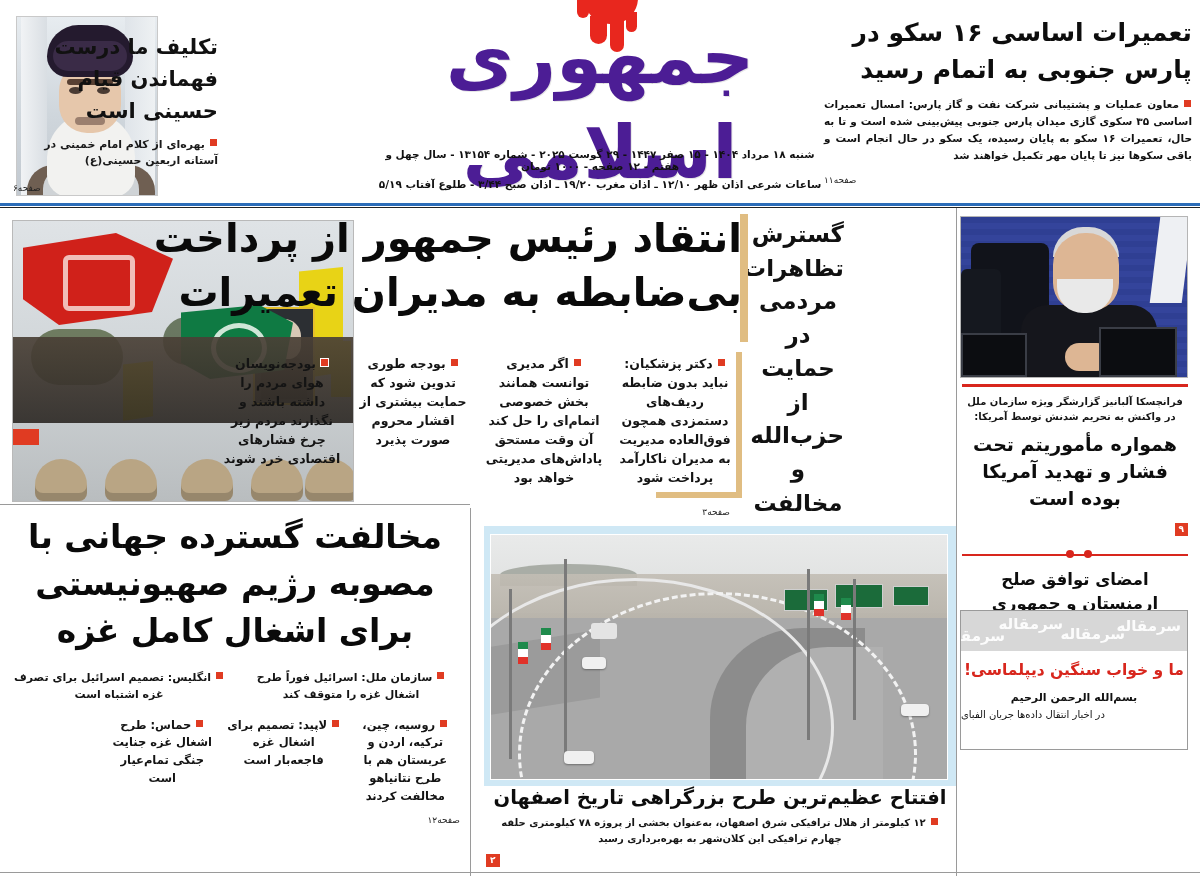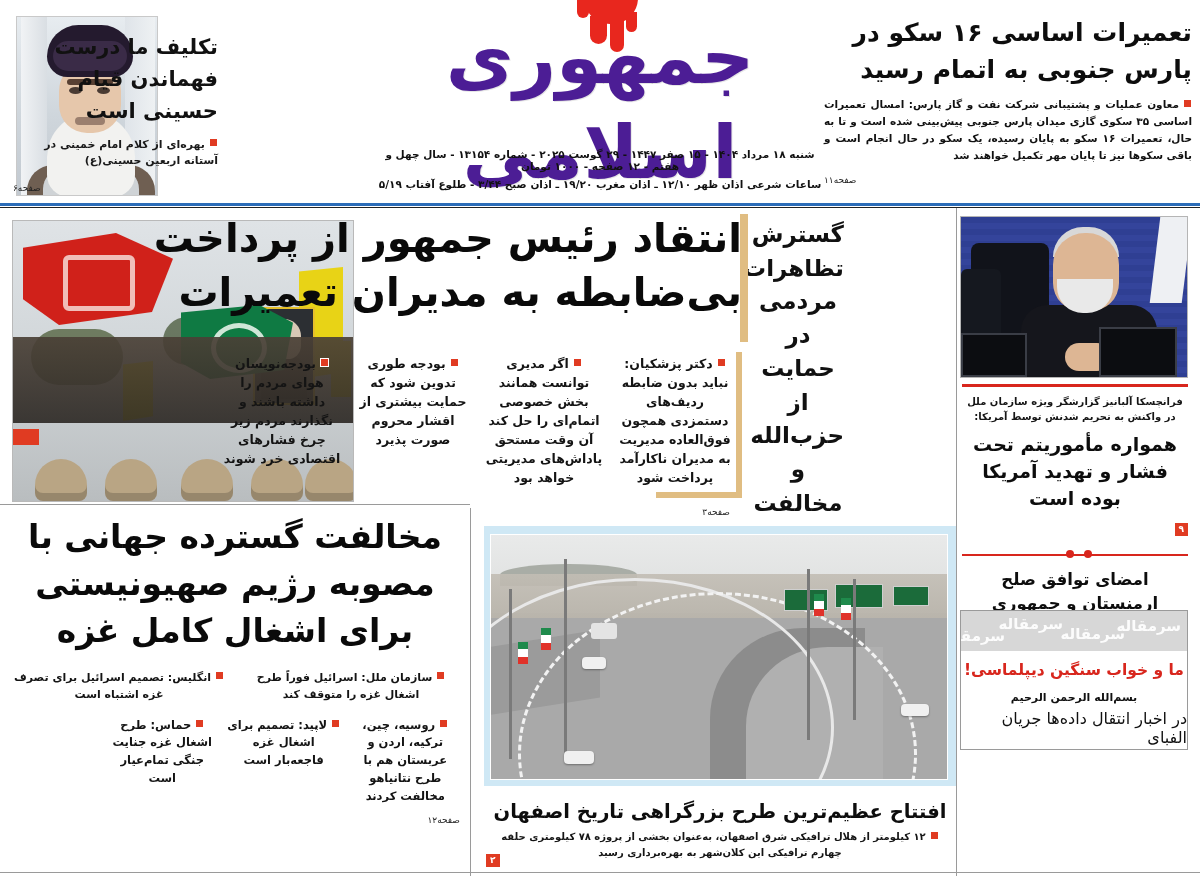--- a/index.html
+++ b/index.html
@@ -148,21 +148,21 @@
   .dot-sep .d1,.dot-sep .d2{position:absolute;top:4px;width:8px;height:8px;border-radius:50%;background:#d8261d;}
   .dot-sep .d1{left:46%;} .dot-sep .d2{left:54%;}
   .rc-h2{font-size:16.5px;font-weight:bold;line-height:1.48;color:#0d0d0d;letter-spacing:-.3px;}
 
   
   .edit{position:absolute;right:12px;top:402px;width:226px;height:138px;border:1px solid #9a9a9a;background:#fff;overflow:hidden;}
   .edit-top{height:40px;background:#d7d7d7;position:relative;overflow:hidden;}
   .edit-top .sw{position:absolute;color:#fff;font-size:15px;font-weight:bold;opacity:.95;}
   .edit-title{margin-top:10px;text-align:center;font-size:15.5px;font-weight:bold;color:#d8261d;letter-spacing:-.4px;}
   .edit-b1{margin-top:12px;text-align:center;font-size:11px;font-weight:bold;color:#111;}
-  .edit-b2{margin-top:5px;text-align:right;font-size:16px;color:#111;}
+  .edit-b2{margin-top:5px;text-align:left;font-size:10px;color:#111;}
 
   
   .gaza{position:absolute;left:0;top:306px;width:470px;}
   .gaza-h{text-align:center;font-size:33px;font-weight:bold;line-height:1.42;color:#0a0a0a;letter-spacing:-.8px;padding:0 10px;}
   .gz-row{display:flex;direction:rtl;gap:10px;padding:0 8px;margin-top:14px;}
   .gz-2{width:50%;font-size:11px;font-weight:bold;line-height:1.55;color:#141414;text-align:center;}
   .gz-row4{display:flex;direction:rtl;gap:8px;padding:0 8px;margin-top:14px;}
   .gz-4{width:25%;font-size:11.5px;font-weight:bold;line-height:1.55;color:#141414;text-align:center;}
   .gz-page{padding:0 10px;margin-top:2px;}
 
@@ -177,21 +177,21 @@
   .hw-curve2{position:absolute;left:6%;bottom:-56%;width:86%;height:130%;border:3px dashed #f2f2f2;border-radius:50%;}
   .hw-med{position:absolute;right:18%;bottom:0;width:34%;height:62%;background:#8c8c8c;border-radius:60% 0 0 0;}
   .hw-med2{position:absolute;right:14%;bottom:0;width:30%;height:54%;background:#b0b0b0;border-radius:60% 0 0 0;}
   .hw-wall{position:absolute;left:0;bottom:30%;width:24%;height:28%;background:#9b9b9b;transform:skewY(-9deg);}
   .hw-sign{position:absolute;background:#1b6b3a;border:1px solid #cfcfcf;}
   .hw-pole{position:absolute;width:3px;background:#7a7a7a;}
   .hw-car{position:absolute;background:#f0f0f0;border-radius:4px;box-shadow:0 1px 2px rgba(0,0,0,.35);}
   .hw-bus{position:absolute;background:#e4e4e4;border-radius:3px;}
   .hw-flag{position:absolute;width:10px;height:22px;background:linear-gradient(180deg,#1f8a4c 0 33%,#fff 33% 66%,#e0322a 66% 100%);}
 
-  .hw-cap{position:absolute;left:484px;top:578px;width:472px;background:#fff;text-align:center;padding-top:14px;}
+  .hw-cap{position:absolute;left:484px;top:578px;width:472px;background:#fff;text-align:center;padding-top:0;}
   .hwc-h{font-size:19.5px;font-weight:bold;color:#0d0d0d;letter-spacing:-.4px;}
   .hwc-s{margin-top:6px;font-size:10px;font-weight:bold;line-height:1.55;color:#151515;padding:0 16px;}
   .hw-badge{position:absolute;left:486px;top:640px;}
 
   
   .vline{position:absolute;width:1px;background:#9a9a9a;}
   .hline{position:absolute;height:1px;background:#9a9a9a;}
 </style>
 </head>
 <body>

